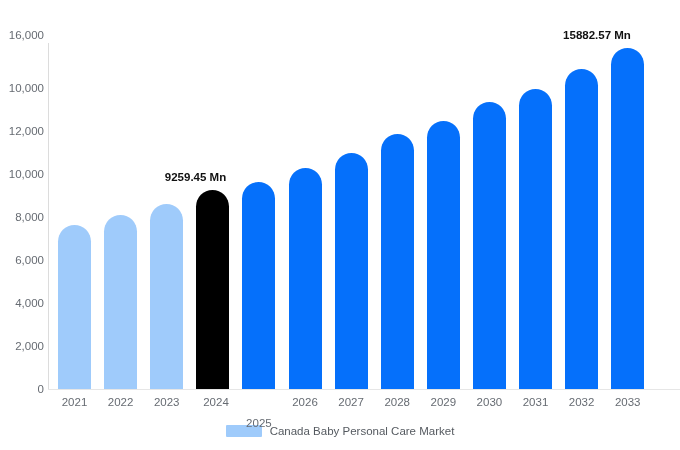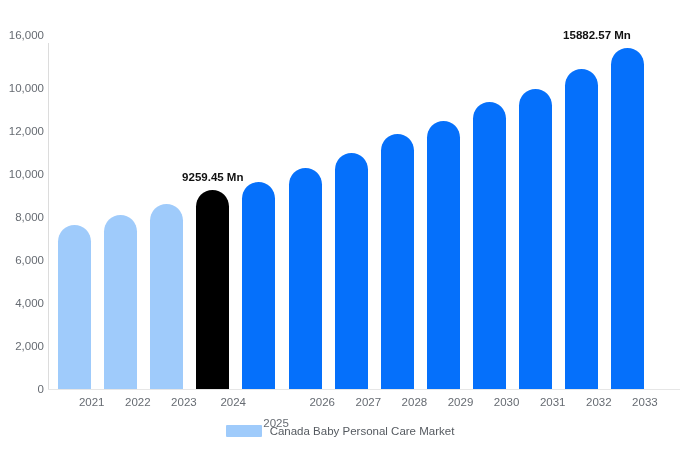--- a/index.html
+++ b/index.html
@@ -80,21 +80,21 @@
     bottom: 0;
     left: 0;
     width: 33px;
     border-top-left-radius: 17px;
     border-top-right-radius: 17px;
   }
   .xtick {
     position: absolute;
     top: 396px;
     width: 60px;
-    text-align: right;
+    text-align: center;
     font-size: 11.5px;
     color: #666b72;
   }
   .bar-label {
     position: absolute;
     font-size: 11.5px;
     font-weight: bold;
     color: #111111;
     white-space: nowrap;
   }
@@ -191,15 +191,15 @@
     </div>
     <div class="xtick" style="left: 505.5px;">2031</div>
     <div class="bar-slot" style="left: 565.1px; top: 69.08px; height: 319.92px; bottom: auto;">
       <div class="bar" style="height: 100%; background: rgb(5, 112, 251);"></div>
     </div>
     <div class="xtick" style="left: 551.6px;">2032</div>
     <div class="bar-slot" style="left: 611.2px; top: 47.5247px; height: 341.475px; bottom: auto;">
       <div class="bar" style="height: 100%; background: rgb(5, 112, 251);"></div>
     </div>
     <div class="xtick" style="left: 597.7px;">2033</div>
-    <div class="bar-label" style="top: 170.922px; left: 164.8px; width: 96px; text-align: center;">9259.45 Mn</div>
+    <div class="bar-label" style="top: 170.922px; left: 164.8px; width: 96px; ">9259.45 Mn</div>
     <div class="bar-label" style="top: 28.5247px; left: 549px; width: 96px; text-align: center;">15882.57 Mn</div>
   </div>
 
 </body></html>

